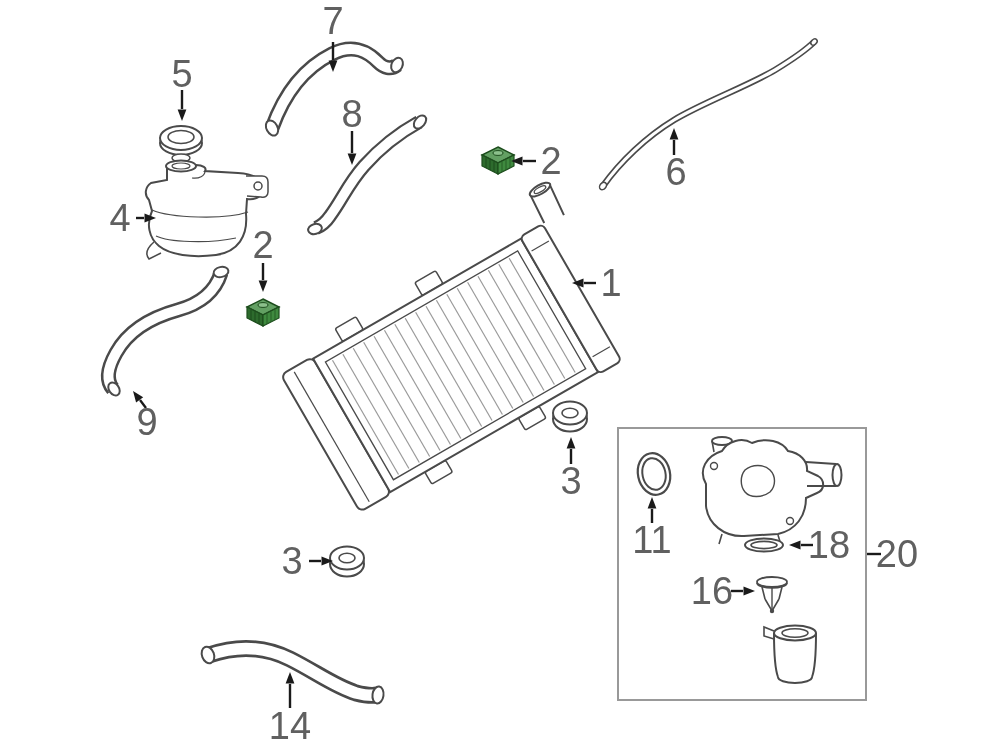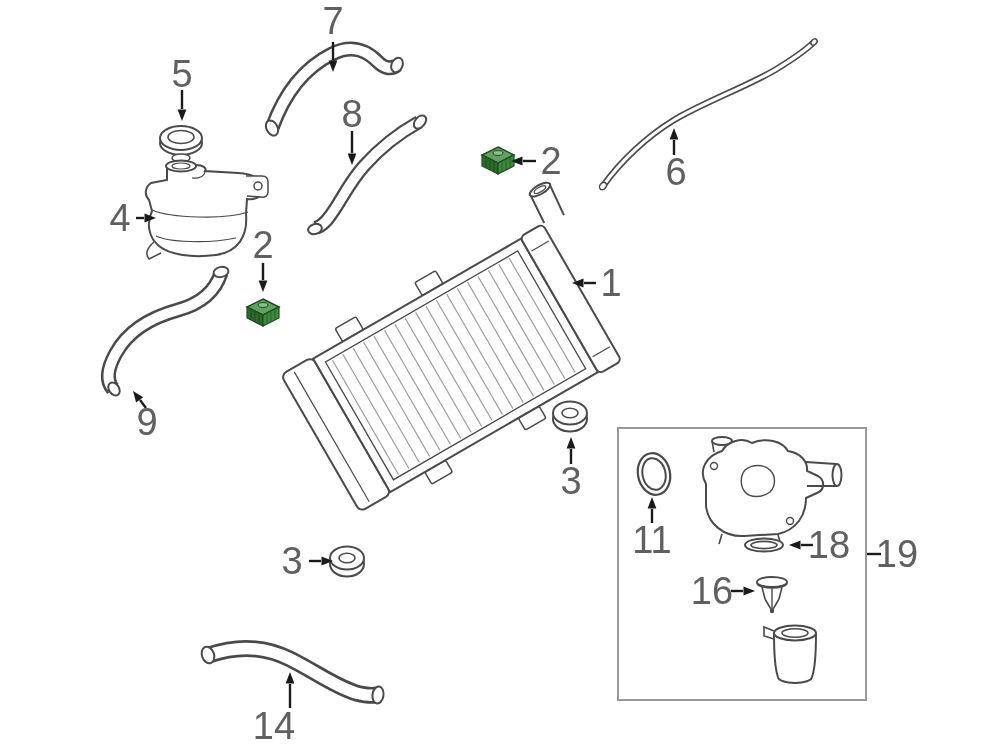--- a/index.html
+++ b/index.html
@@ -250,17 +250,17 @@
   <div class="callout" style="left:551px;top:161px">2</div>
   <div class="callout" style="left:676px;top:172px">6</div>
   <div class="callout" style="left:120px;top:218px">4</div>
   <div class="callout" style="left:263px;top:245px">2</div>
   <div class="callout" style="left:611px;top:283px">1</div>
   <div class="callout" style="left:147px;top:422px">9</div>
   <div class="callout" style="left:571px;top:481px">3</div>
   <div class="callout" style="left:292px;top:561px">3</div>
   <div class="callout" style="left:652px;top:540px">11</div>
   <div class="callout" style="left:829px;top:545px">18</div>
-  <div class="callout" style="left:897px;top:554px">19</div>
+  <div class="callout" style="left:897px;top:554px">20</div>
   <div class="callout" style="left:712px;top:591px">16</div>
-  <div class="callout" style="left:274px;top:726px">14</div>
+  <div class="callout" style="left:290px;top:726px">14</div>
 
 </div>
 
 </body></html>

